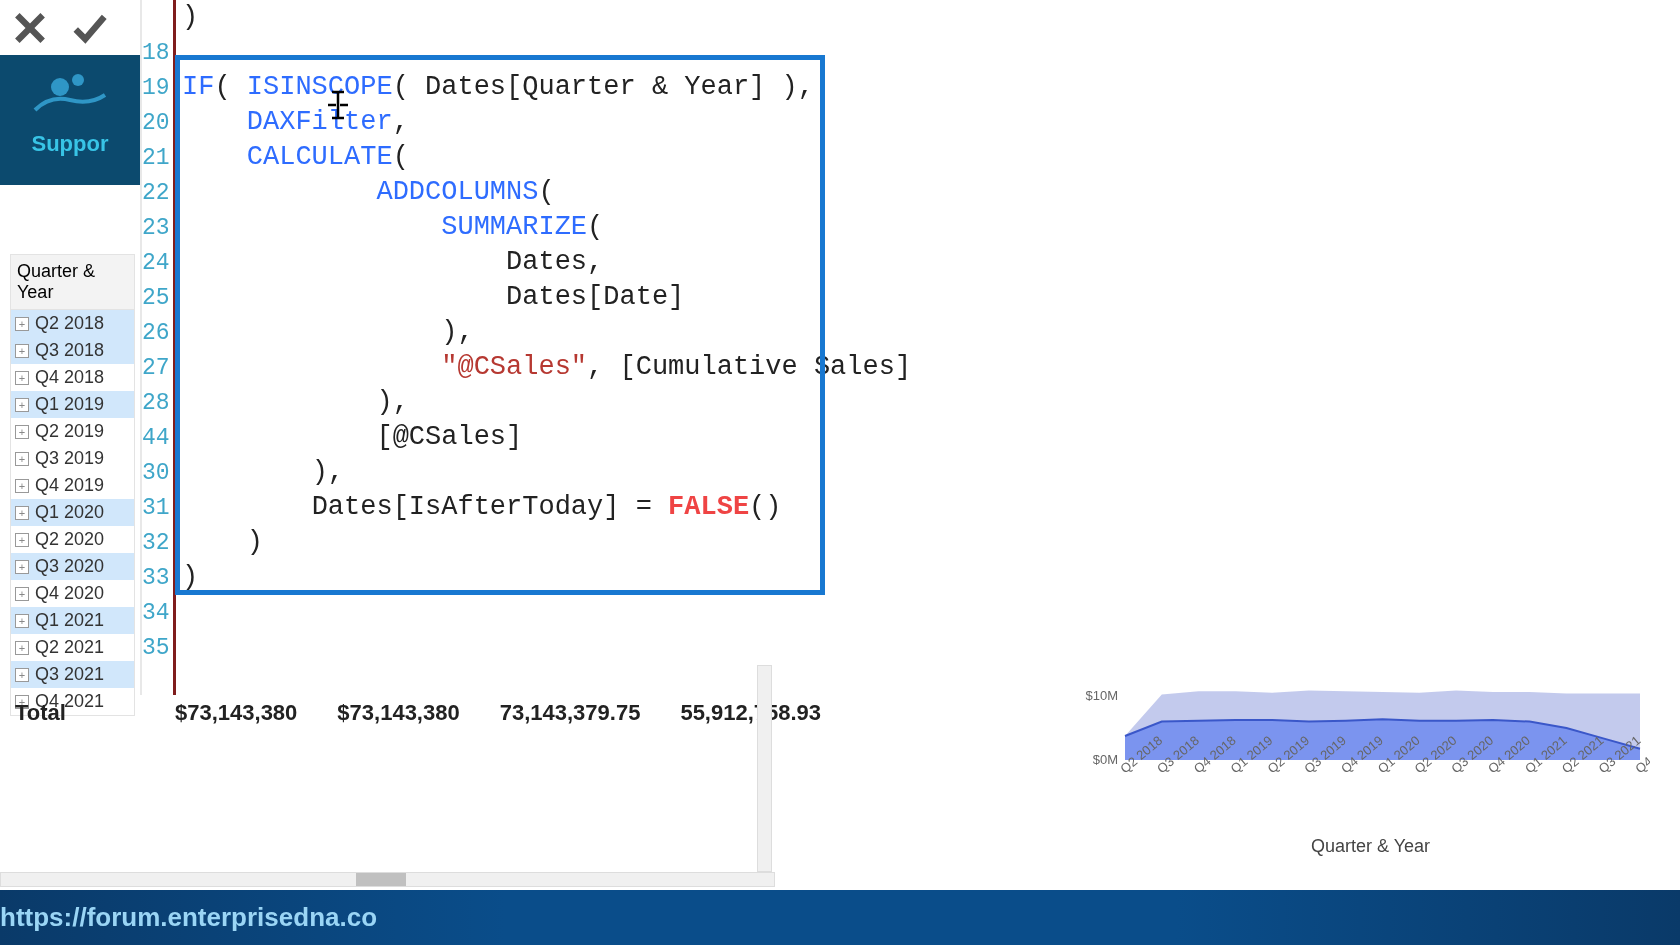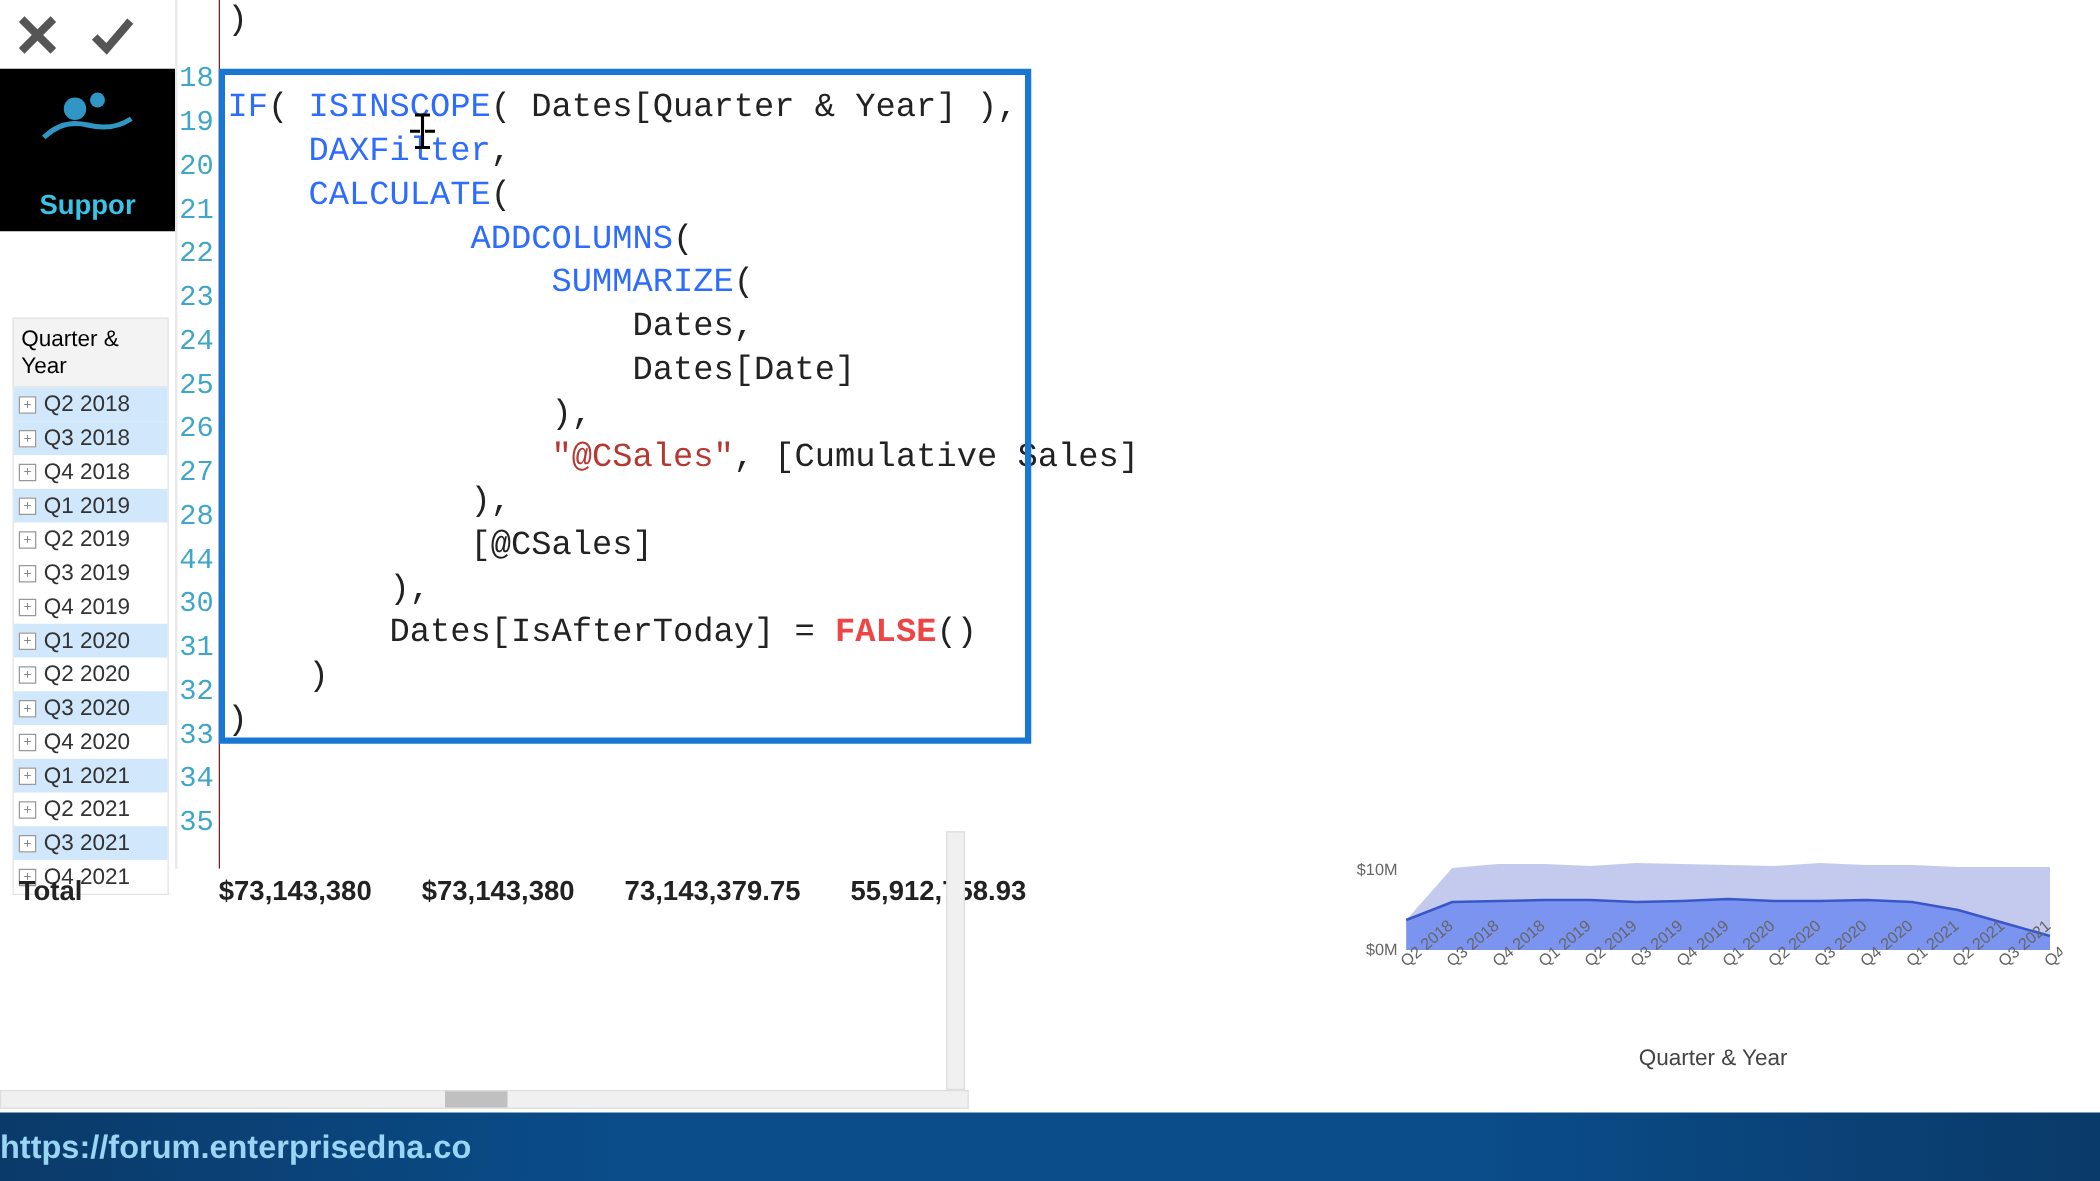--- a/index.html
+++ b/index.html
@@ -20,28 +20,27 @@
     display: flex;
     background: #fff;
     height: 55px;
   }
   .act-btn {
     width: 60px; display: flex; align-items: center; justify-content: center;
     cursor: pointer;
   }
   .act-x svg, .act-ok svg { width: 38px; height: 38px; stroke-width: 4; }
   .support-tile {
-    background: #000000;
+    background: #0c4a6e;
     height: 130px;
     display: flex;
     align-items: flex-end;
     justify-content: center;
-    padding-bottom: 8px;
+    padding-bottom: 28px;
     position: relative;
-    text-decoration: underline;
   }
   .support-gears {
     position: absolute;
     top: 10px; left: 50%; transform: translateX(-50%);
   }
   .support-label {
     color: #38c4e6;
     font-weight: 600;
     font-size: 22px;
   }
@@ -86,22 +85,22 @@
     font-size: 27px;
     line-height: 35px;
     overflow: hidden;
     border-left: 2px solid #e8e8e8;
   }
   .gutter {
     position: absolute;
     left: 0; top: 0; bottom: 0;
     width: 34px;
     background: #fff;
-    border-right: 1px solid #7f1d1d;
-    padding-top: 11px;
+    border-right: 3px solid #7f1d1d;
+    padding-top: 1px;
   }
   .gutter div {
     height: 35px;
     color: #3fa6c9;
     font-size: 23px;
     text-align: right;
     padding-right: 4px;
   }
   .code {
     position: absolute;

